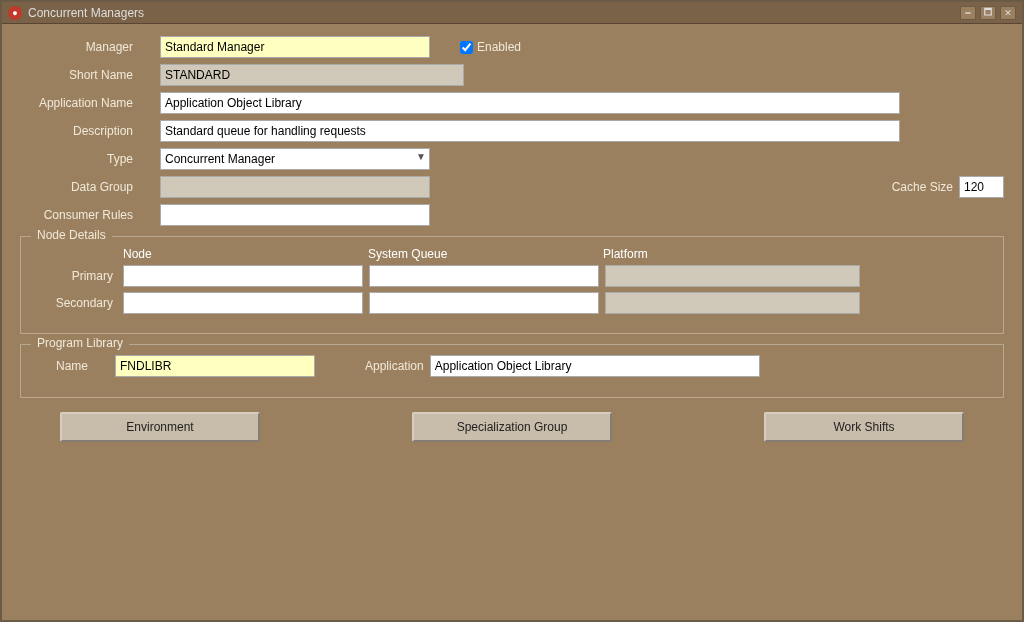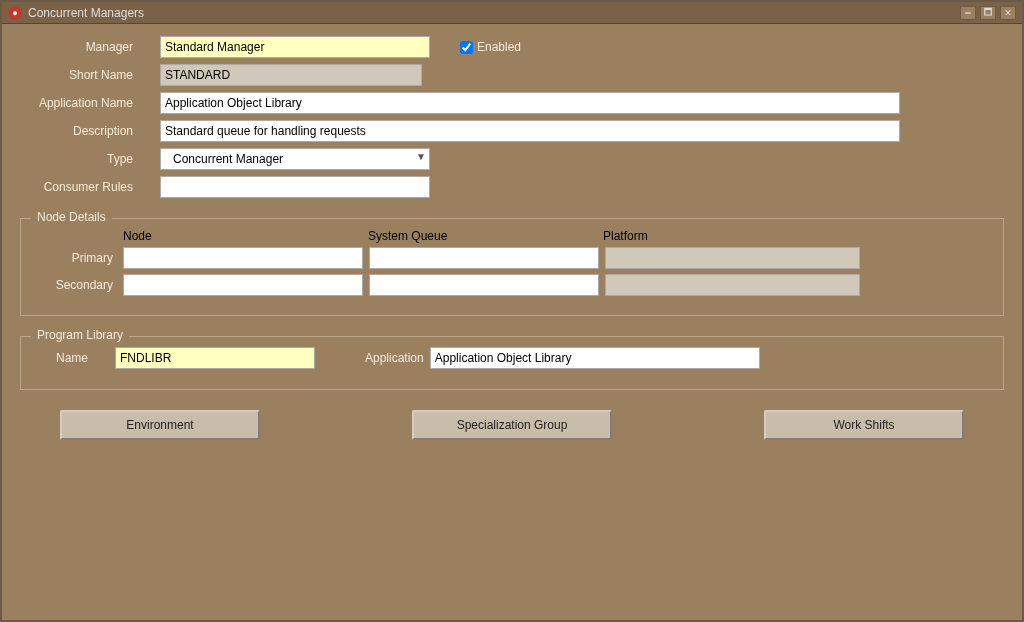--- a/index.html
+++ b/index.html
@@ -111,21 +111,21 @@
       font-size: 12px;
     }
     .enabled-area input[type="checkbox"] {
       margin-right: 4px;
     }
     .type-select {
       height: 22px;
       border: 1px solid #aaa;
       background: #fff;
       font-size: 12px;
-      padding: 0 12px;
+      padding: 0 4px;
       width: 270px;
       -webkit-appearance: none;
       appearance: none;
       background-image: none;
       position: relative;
     }
     .select-wrapper {
       position: relative;
       display: inline-block;
     }
@@ -149,41 +149,41 @@
       width: 45px;
       height: 22px;
       background: #fff;
       border: 1px solid #aaa;
       margin-left: 6px;
       padding: 2px 4px;
       font-size: 12px;
     }
     .section-box {
       border: 1px solid #b8a890;
-      margin: 20px 0;
+      margin: 10px 0;
       padding: 10px 14px 14px 14px;
       position: relative;
       background: #9B8060;
     }
     .section-title {
       position: absolute;
       top: -9px;
       left: 10px;
       background: #9B8060;
       padding: 0 6px;
       color: #f0e8d8;
       font-size: 12px;
     }
     .node-header-row {
       display: flex;
       margin-bottom: 4px;
       padding-left: 88px;
     }
     .node-col-header {
-      color: #000000;
+      color: #ffffff;
       font-size: 12px;
       text-align: left;
     }
     .node-form-row {
       display: flex;
       align-items: center;
       margin-bottom: 5px;
     }
     .node-label {
       min-width: 88px;
@@ -245,21 +245,21 @@
       <span class="label">Manager</span>
       <input type="text" class="yellow-bg" style="width: 270px;" value="Standard Manager">
       <div class="enabled-area">
         <input type="checkbox" checked="" style="">
         <span>Enabled</span>
       </div>
     </div>
 
     <div class="form-row">
       <span class="label">Short Name</span>
-      <input type="text" class="gray-bg" style="width: 262px;" value="STANDARD">
+      <input type="text" class="gray-bg" style="width: 304px;" value="STANDARD">
     </div>
 
     <div class="form-row">
       <span class="label">Application Name</span>
       <input type="text" class="white-bg" style="width: 740px;" value="Application Object Library">
     </div>
 
     <div class="form-row">
       <span class="label">Description</span>
       <input type="text" class="white-bg" style="width: 740px;" value="Standard queue for handling requests">
@@ -267,20 +267,28 @@
 
     <div class="form-row">
       <span class="label">Type</span>
       <div class="select-wrapper">
         <select class="type-select">
           <option>Concurrent Manager</option>
         </select>
       </div>
     </div>
 
+    <div class="data-group-row">
+      <span class="label">Data Group</span>
+      <input type="text" class="gray-bg" style="width: 270px;" value="">
+      <div class="cache-size-area">
+        <span style="margin-left:440px;">Cache Size</span>
+        <input type="text" class="cache-input white-bg" value="120" style="">
+      </div>
+    </div>
 
     <div class="form-row">
       <span class="label">Consumer Rules</span>
       <input type="text" class="white-bg" style="width: 270px;" value="">
     </div>
 
     <div class="section-box">
       <span class="section-title">Node Details</span>
 
       <div class="node-header-row">

